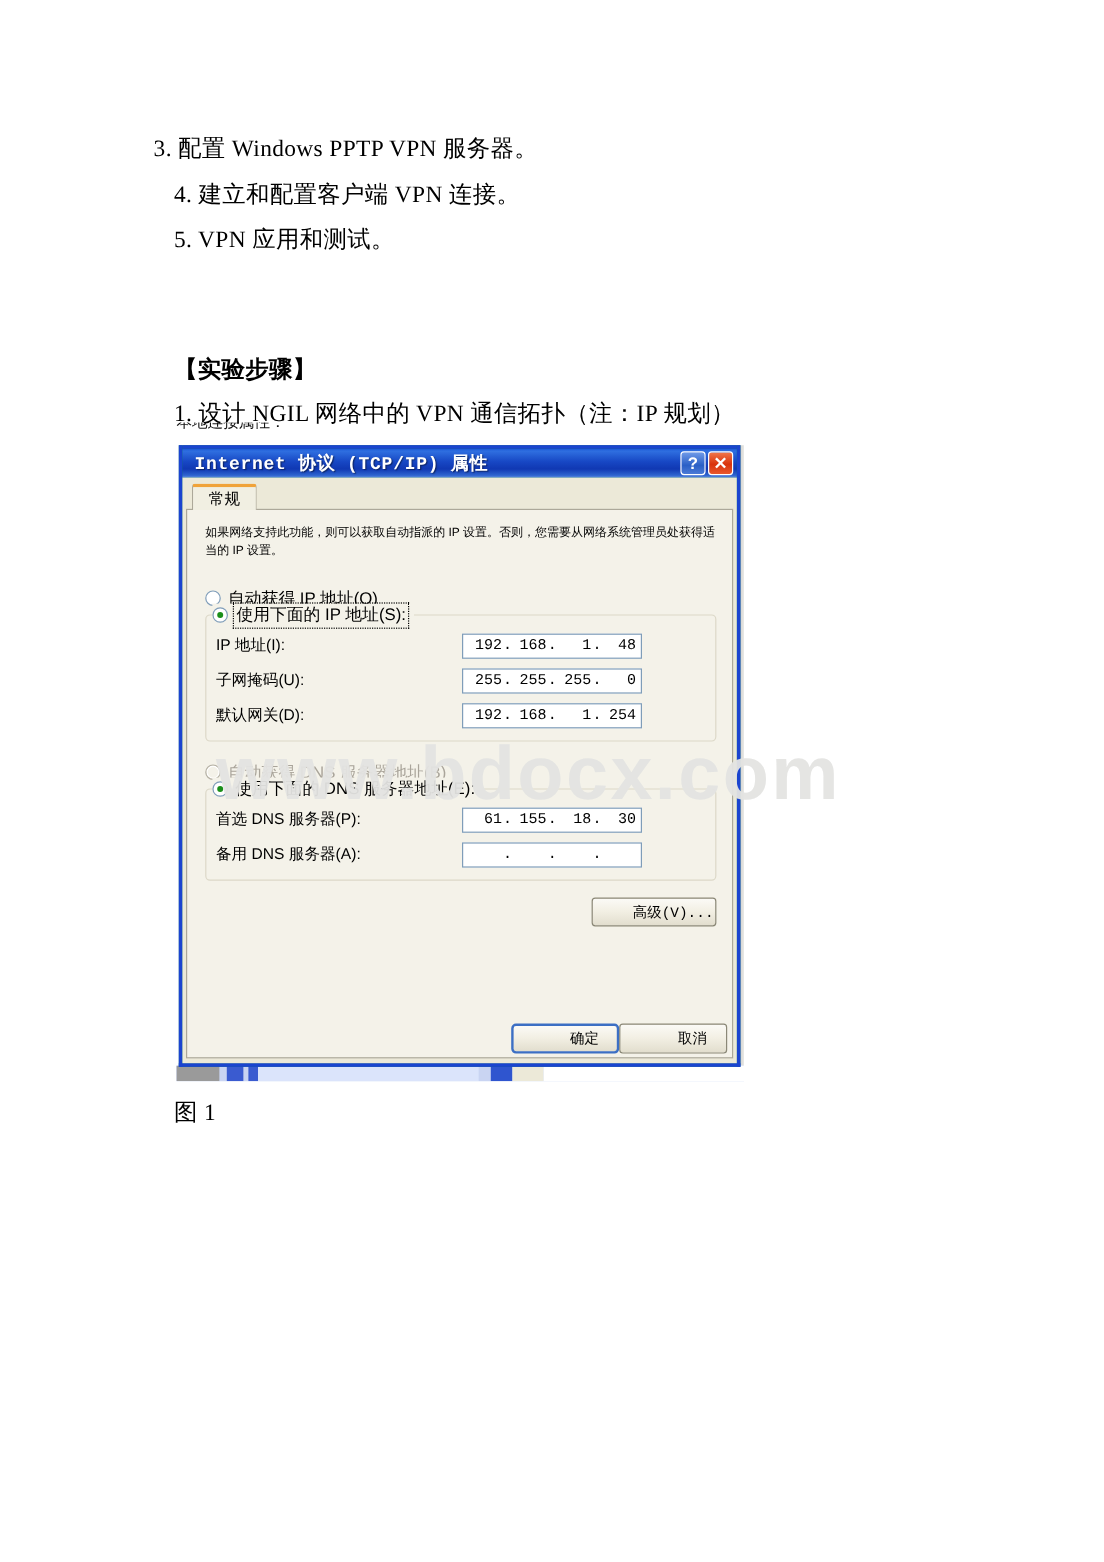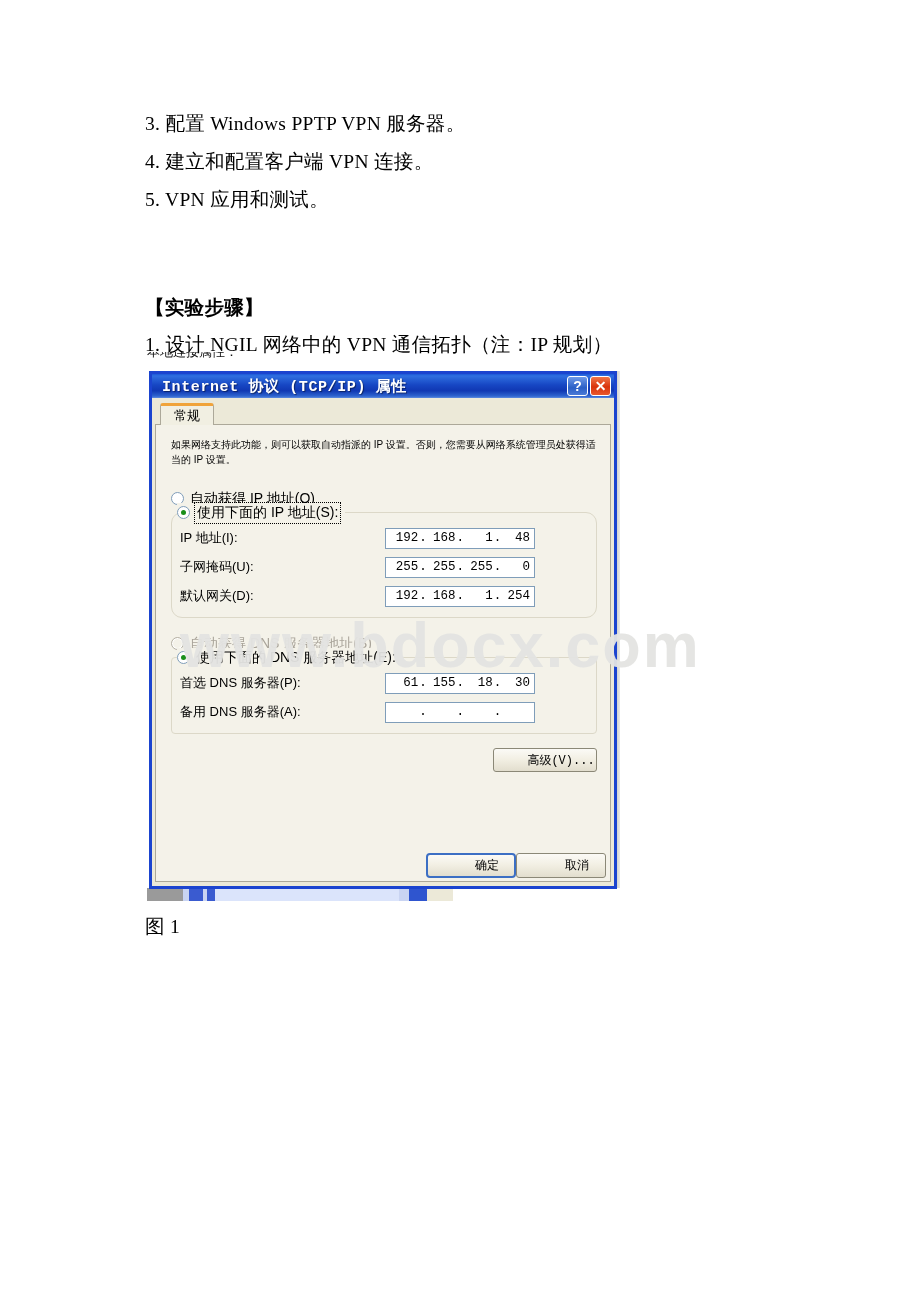--- a/index.html
+++ b/index.html
@@ -282,21 +282,21 @@
     pointer-events: none;
     opacity: 0.95;
   }
 </style>
 </head>
 <body>
 
 <div class="doc-page">
 
   <div id="doc-lines">
-      <div class="doc-line" style="left: 145px; top: 110px;">3. 配置 Windows PPTP VPN 服务器。</div>
+      <div class="doc-line" style="left: 128px; top: 110px;">3. 配置 Windows PPTP VPN 服务器。</div>
       <div class="doc-line" style="left: 145px; top: 148px;">4. 建立和配置客户端 VPN 连接。</div>
       <div class="doc-line" style="left: 145px; top: 186px;">5. VPN 应用和测试。</div>
       <div class="doc-line bold" style="left: 145px; top: 294px;">【实验步骤】</div>
       <div class="doc-line" style="left: 145px; top: 331px; text-align: right;">1. 设计 NGIL 网络中的 VPN 通信拓扑（注：IP 规划）</div>
       <div class="doc-line" style="left: 145px; top: 913px;">图 1</div>
     </div>
 
   <div class="bg-fragment">
     <span>本地连接属性：</span>
   </div>
@@ -348,21 +348,21 @@
 
           <div style="margin-top:22px;margin-left:2px;">
 
             <div class="radio-row">
               <span class="radio"></span>
               <span class="lbl">自动获得 IP 地址(O)</span>
             </div>
 
             <div style="height:4px"></div>
 
-            <div class="group" style="padding-top:13px;border-radius:11px;">
+            <div class="group" style="padding-top:13px;">
               <div class="group-legend">
                 <div class="radio-row focus">
                   <span class="radio on"></span>
                   <span class="lbl">使用下面的 IP 地址(S):</span>
                 </div>
               </div>
 
               <div id="ip-fields">
                   <div class="field-row">
                     <div class="field-label">IP 地址(I):</div>

